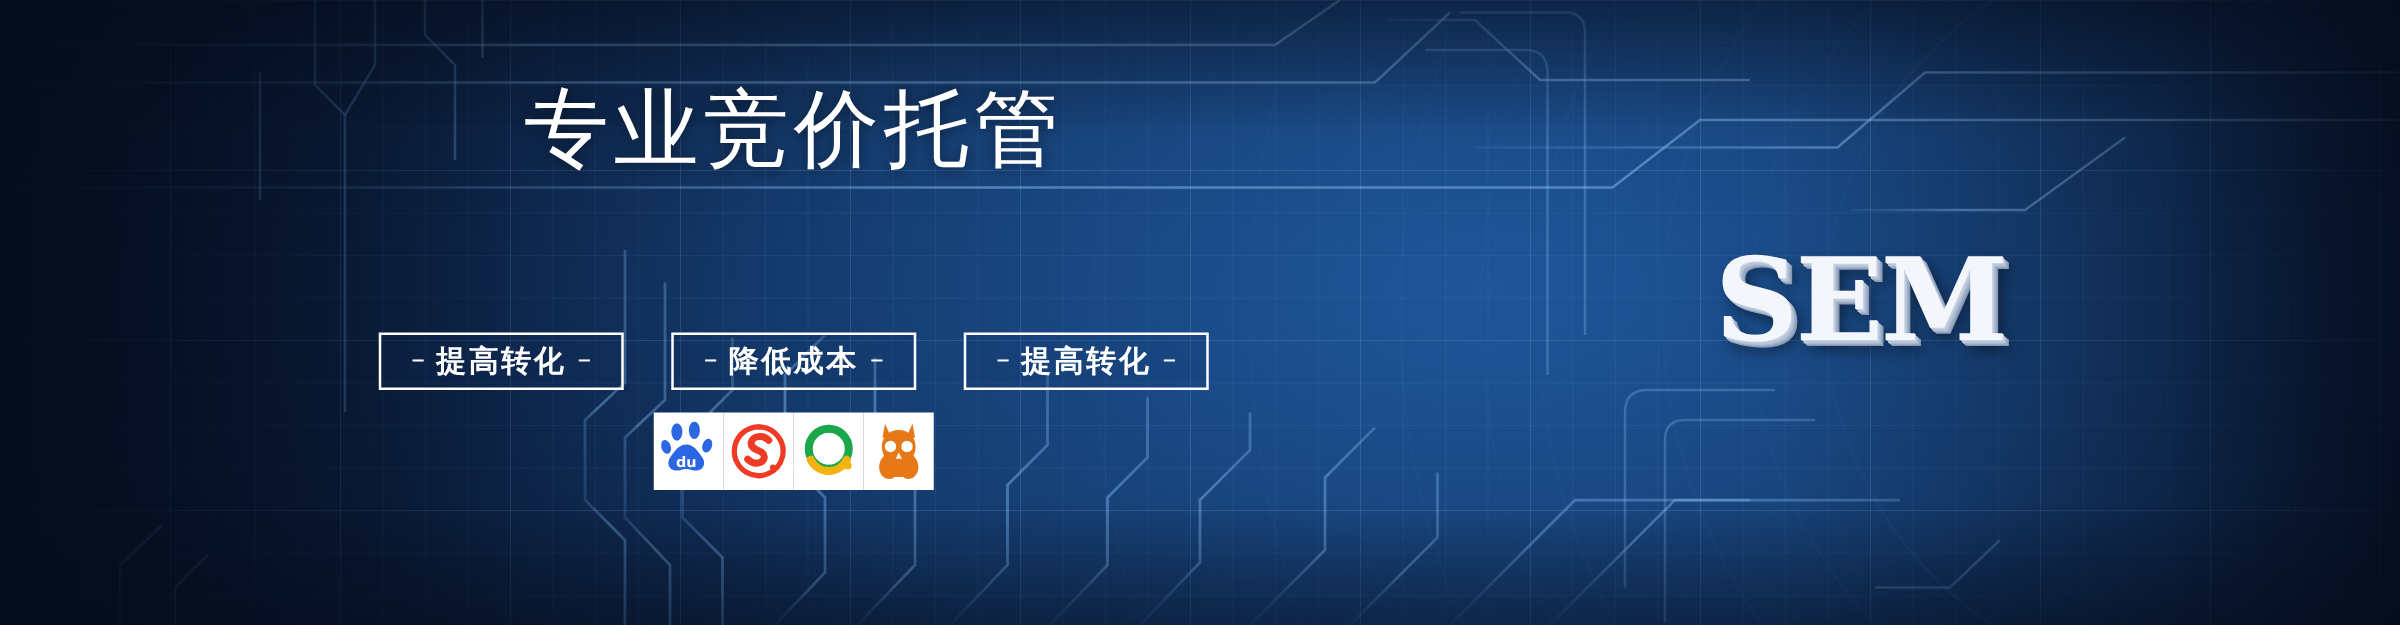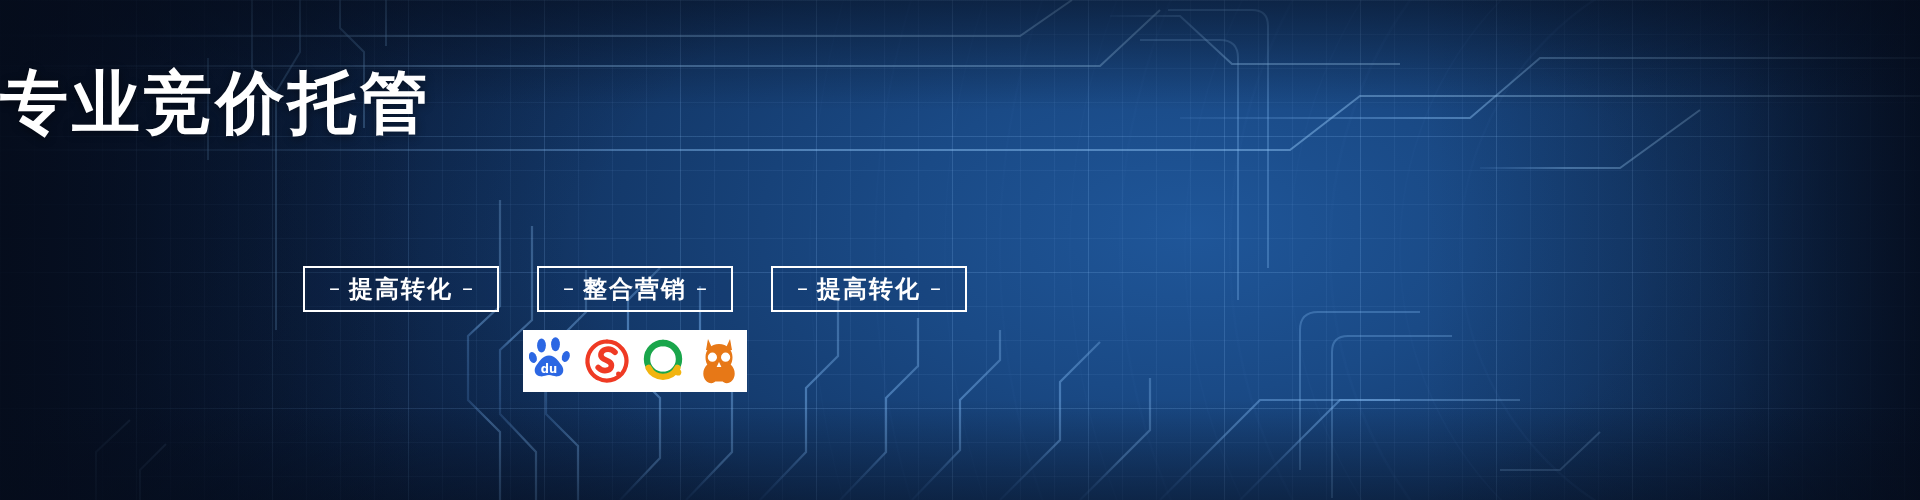--- a/index.html
+++ b/index.html
@@ -61,23 +61,23 @@
   .content {
     position: absolute;
     left: 0; top: 0;
     width: 1920px; height: 500px;
   }
 
   .title {
     position: absolute;
     left: 0; top: 58px;
     width: 1270px;
-    text-align: left;
+    text-align: center;
     font-size: 68px;
-    font-weight: 700;
+    font-weight: 400;
     letter-spacing: 4px;
     color: #ffffff;
     text-shadow: 0 2px 10px rgba(0,0,0,0.45);
     font-family: "DejaVu Sans", "Liberation Sans", sans-serif;
   }
 
   .subtitle {
     position: absolute;
     left: 0; top: 202px;
     width: 1270px;
@@ -253,21 +253,21 @@
 
 
     <div class="badges">
       <div class="badge">
         <span class="dash">–</span>
         <span>提高转化</span>
         <span class="dash">–</span>
       </div>
       <div class="badge">
         <span class="dash">–</span>
-        <span>整合营销</span>
+        <span>降低成本</span>
         <span class="dash">–</span>
       </div>
       <div class="badge">
         <span class="dash">–</span>
         <span>提高转化</span>
         <span class="dash">–</span>
       </div>
     </div>
 
     <div class="logos">
@@ -312,15 +312,16 @@
           </g>
           <circle cx="15.4" cy="21.2" r="5.4" fill="#ffffff" stroke="#e77817" stroke-width="1.6"></circle>
           <circle cx="28.6" cy="21.2" r="5.4" fill="#ffffff" stroke="#e77817" stroke-width="1.6"></circle>
           <rect x="20" y="20.2" width="4" height="2" fill="#e77817"></rect>
           <path d="M22 26 L19.6 31 h4.8 Z" fill="#ffffff"></path>
         </svg>
       </div>
 
     </div>
 
+    <div class="sem">SEM</div>
 
   </div>
 </div>
 
 </body></html>

